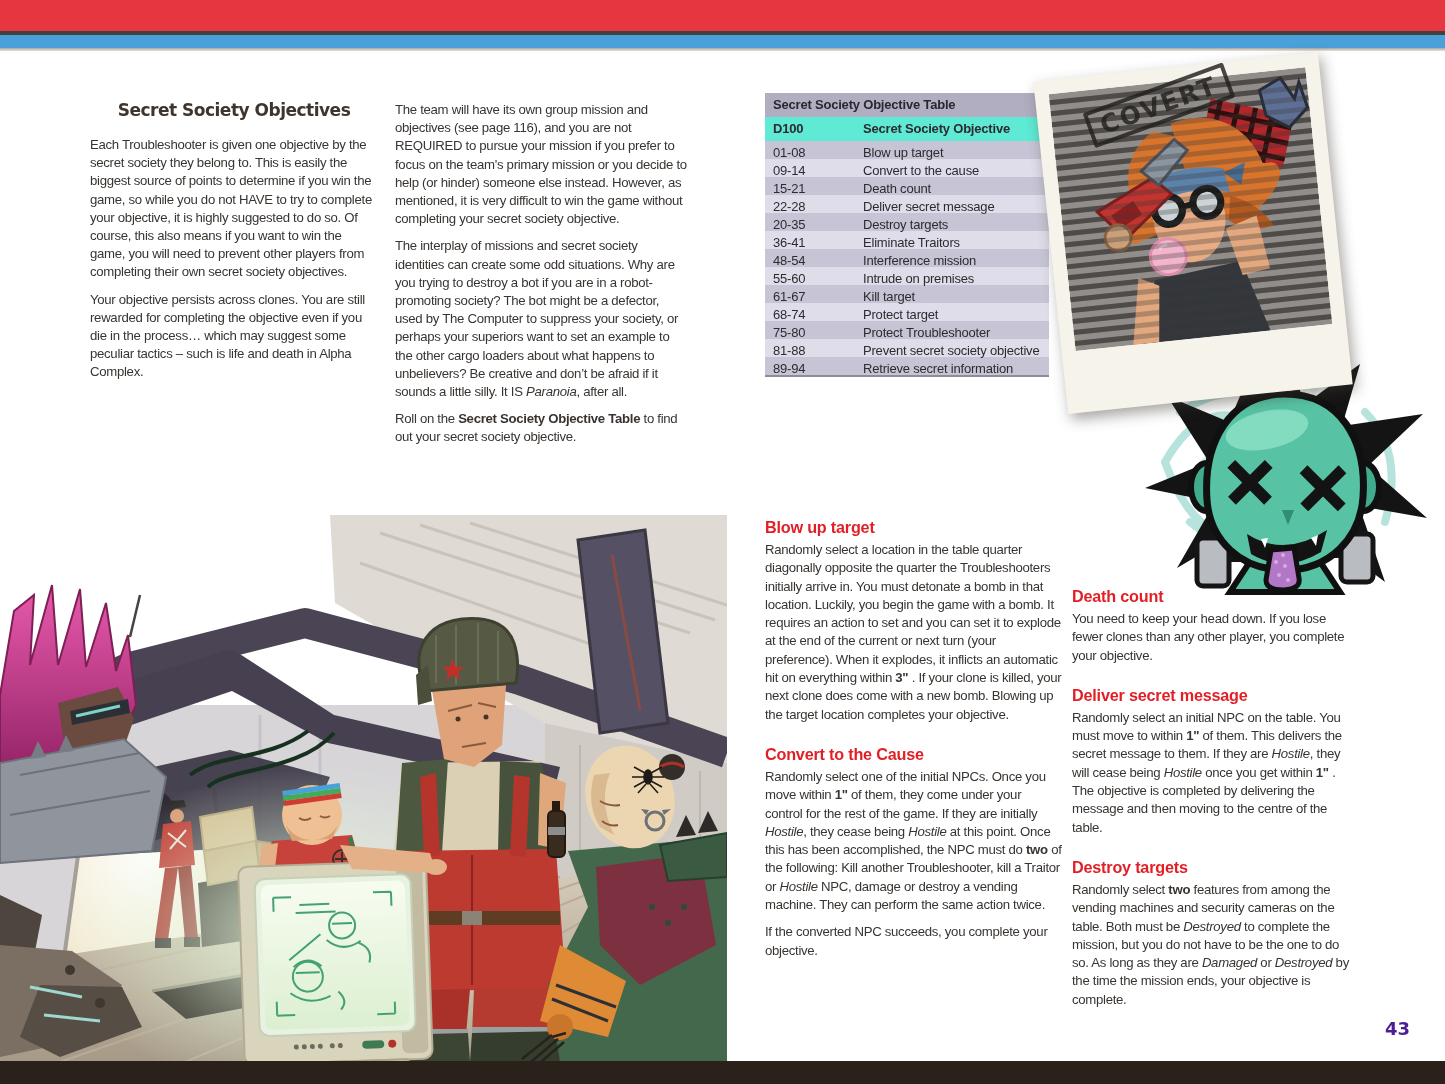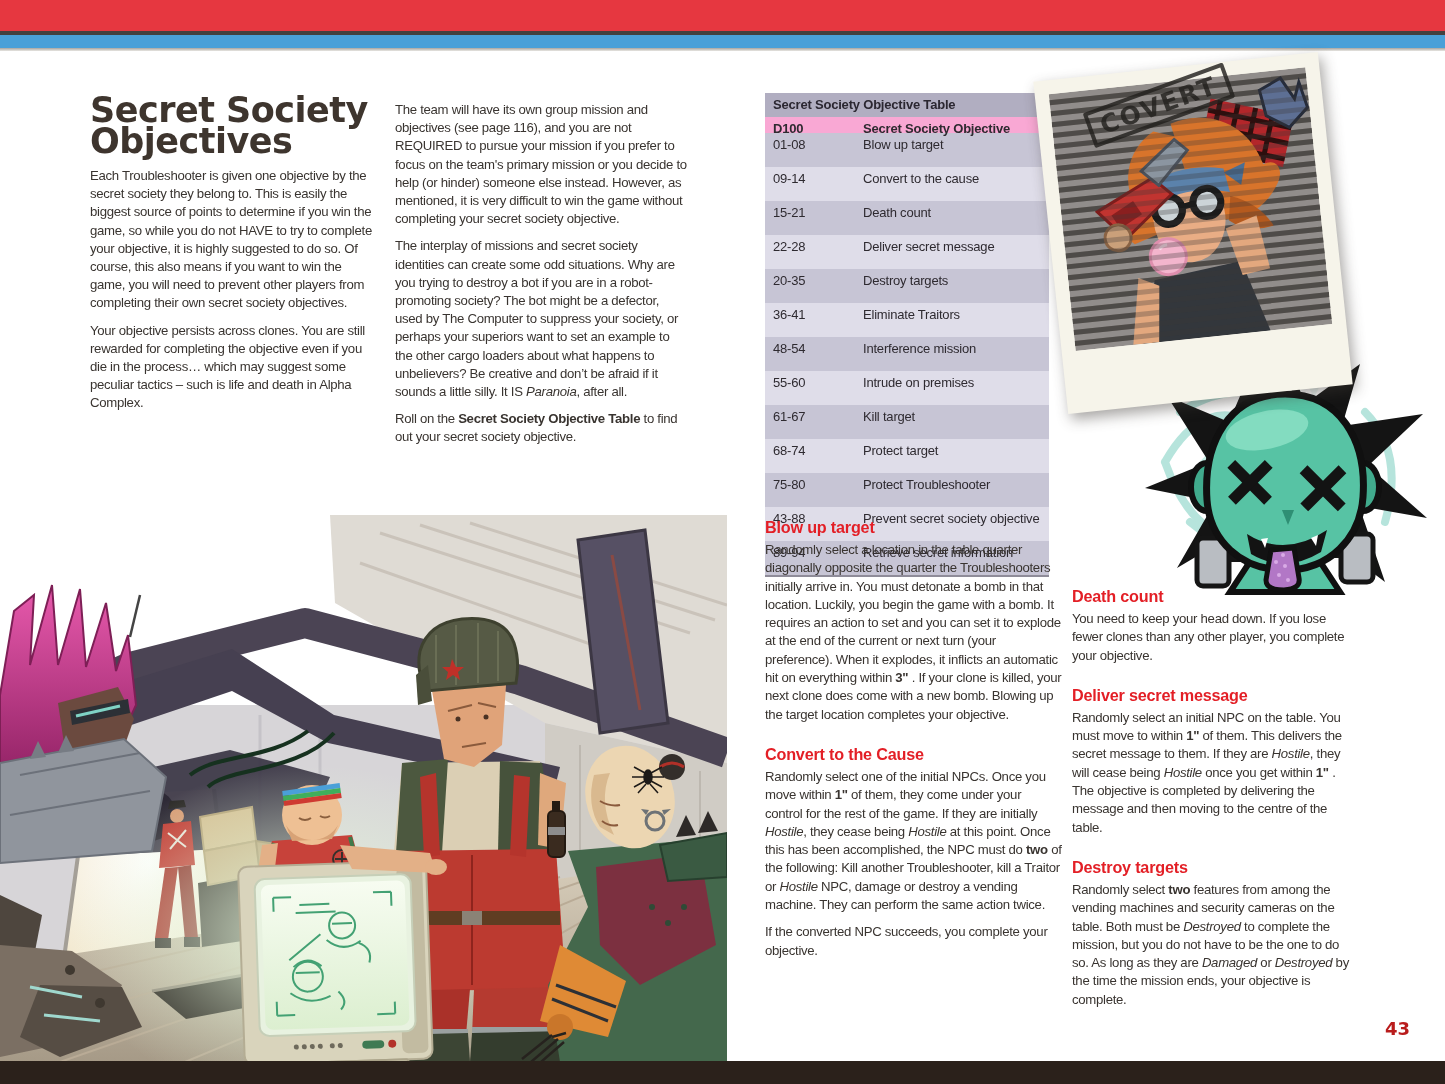--- a/index.html
+++ b/index.html
@@ -6,35 +6,35 @@
   #page{position:relative;width:1445px;height:1084px;background:#ffffff;overflow:hidden;
         font-family:"Liberation Sans",sans-serif;color:#393430;}
   
   .band-red{position:absolute;left:0;top:0;width:1445px;height:31px;background:#e63740;}
   .band-darkline{position:absolute;left:0;top:31px;width:1445px;height:4px;background:#44403f;}
   .band-blue{position:absolute;left:0;top:35px;width:1445px;height:13px;background:#4aa0d8;}
   .band-grayline{position:absolute;left:0;top:48px;width:1445px;height:3px;
         background:linear-gradient(#a8a5a0,#e8e6e2);}
   .footer-bar{position:absolute;left:0;top:1061px;width:1445px;height:23px;background:#2b211b;}
   .page-num{position:absolute;left:1340px;top:1018px;width:70px;text-align:right;
-        font-family:"DejaVu Sans",sans-serif;font-weight:bold;font-size:18px;color:#b91c1c;}
+        font-family:"DejaVu Sans",sans-serif;font-weight:bold;font-size:18px;color:#4c1d95;}
   
   .col{position:absolute;font-size:13.2px;line-height:18.2px;letter-spacing:-0.3px;}
   .col p{margin:4px 0 9px 0;}
   #col1{left:90px;top:95px;width:288px;}
   #col2{left:395px;top:97px;width:292px;}
-  .big-title{font-family:"DejaVu Sans",sans-serif;font-weight:bold;font-size:35px;
-        line-height:31px;color:#3e352e;letter-spacing:-0.5px;margin:0 0 10px 0;}
+  .big-title{font-family:"DejaVu Sans",sans-serif;font-weight:bold;font-size:17px;
+        line-height:31px;color:#3e352e;letter-spacing:-0.5px;margin:0 0 10px 0;text-align:center;}
   .b{font-weight:bold;} .i{font-style:italic;}
   
   #obj-table{position:absolute;left:765px;top:93px;width:284px;font-size:13px;
         letter-spacing:-0.2px;color:#2e2a30;border-bottom:2px solid #8f8c99;}
   .t-title{height:24px;line-height:24px;background:#b1aec1;font-weight:bold;padding-left:8px;color:#2b2731;}
-  .t-head{height:16px;line-height:24px;background:#f9a8d4;font-weight:bold;display:flex;}
-  .trow{height:34px;line-height:23.6px;display:flex;}
+  .t-head{height:24px;line-height:24px;background:#5eead4;font-weight:bold;display:flex;}
+  .trow{height:18px;line-height:23.6px;display:flex;}
   .tb .trow:nth-child(odd){background:#c7c5d5;}
   .tb .trow:nth-child(even){background:#dfdde9;}
   .c-roll{width:90px;padding-left:8px;flex:none;}
   .c-obj{flex:1;}
   
   .sec{position:absolute;font-size:13.2px;line-height:18.3px;letter-spacing:-0.3px;}
   #secA{left:765px;top:517px;width:297px;}
   #secB{left:1072px;top:586px;width:281px;}
   .sec h3{font-size:16.2px;line-height:20px;color:#e31f26;margin:0 0 4px 0;letter-spacing:-0.2px;}
   .sec p{margin:0 0 9px 0;}
@@ -120,21 +120,21 @@
         </div>
       <div class="trow">
           <span class="c-roll">68-74</span>
           <span class="c-obj">Protect target</span>
         </div>
       <div class="trow">
           <span class="c-roll">75-80</span>
           <span class="c-obj">Protect Troubleshooter</span>
         </div>
       <div class="trow">
-          <span class="c-roll">43-88</span>
+          <span class="c-roll">81-88</span>
           <span class="c-obj">Prevent secret society objective</span>
         </div>
       <div class="trow">
           <span class="c-roll">89-94</span>
           <span class="c-obj">Retrieve secret information</span>
         </div>
     </div>
   </div>
 
   <div id="secA" class="sec">

